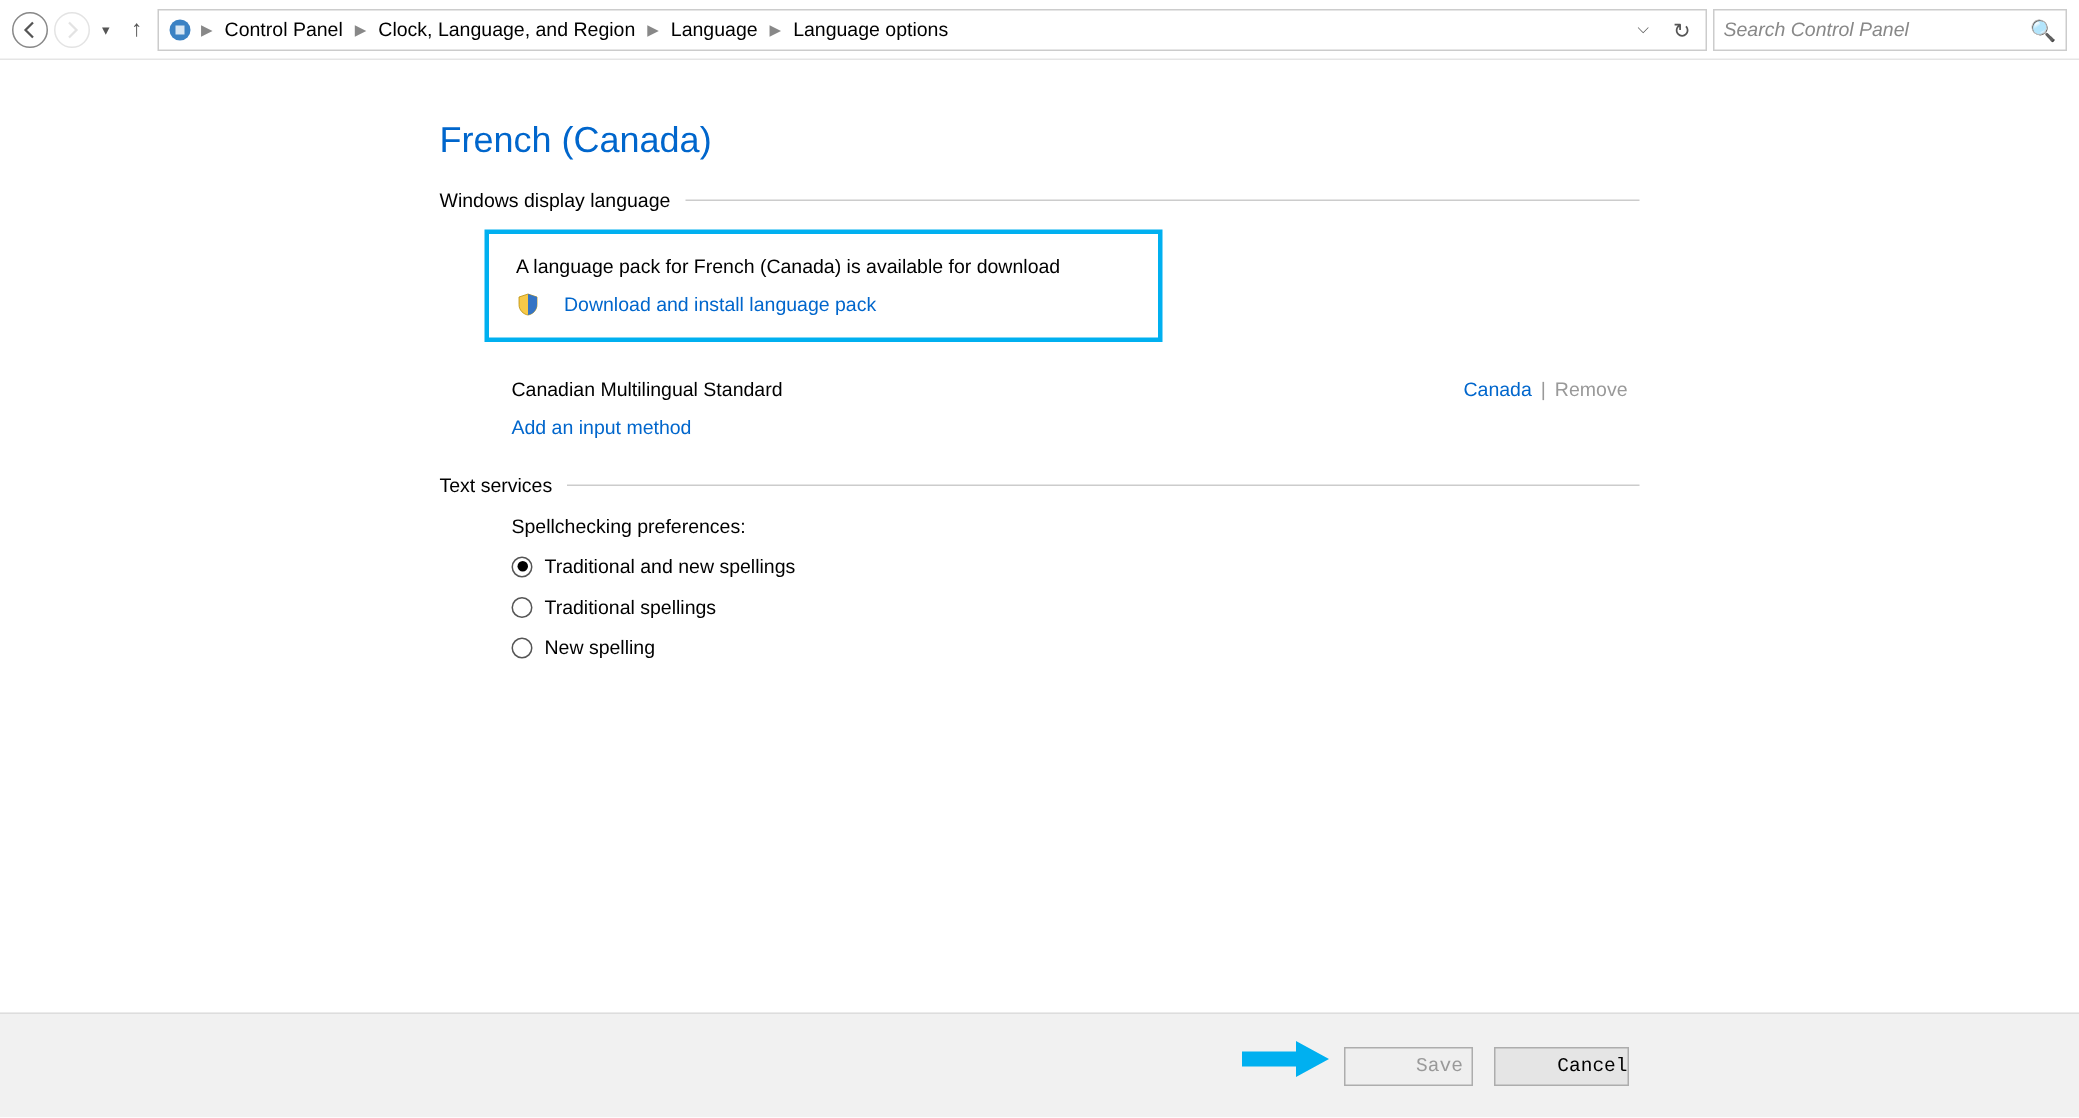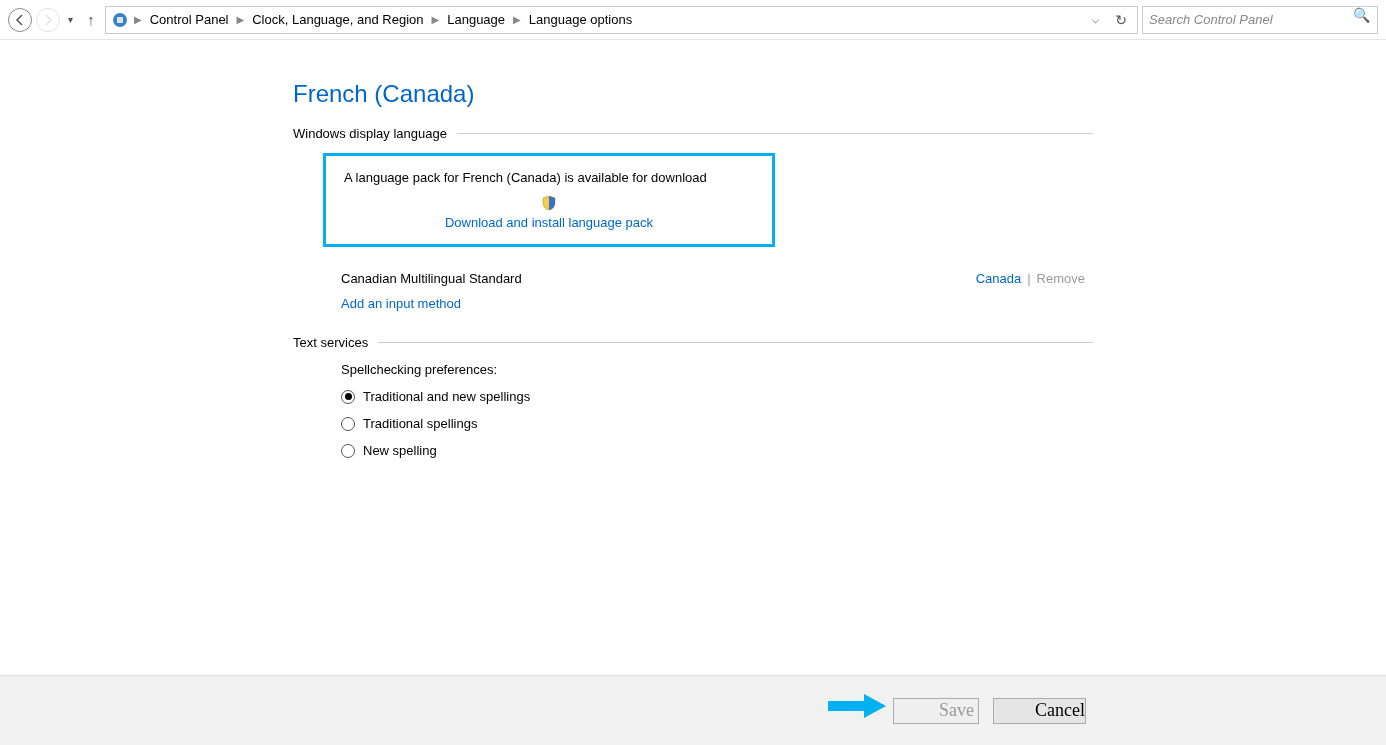--- a/index.html
+++ b/index.html
@@ -68,20 +68,21 @@
       color: #555;
     }
     .addr-drop { font-size: 10px; cursor: pointer; padding: 0 4px; }
     .refresh { cursor: pointer; padding: 0 6px; font-size: 14px; }
 
     .search-box {
       width: 236px;
       height: 28px;
       border: 1px solid #ccc;
       display: flex;
+      align-items: center;
       padding: 0 6px;
       color: #888;
     }
     .search-box input {
       border: none; outline: none; flex: 1;
       font-family: inherit; font-size: 13px;
       color: #333;
       font-style: italic;
     }
     .search-box input::placeholder { color: #888; font-style: italic; }
@@ -126,21 +127,21 @@
     .highlight-box {
       border: 3px solid #00b0f0;
       padding: 14px 18px 14px 18px;
       margin-left: 30px;
       width: 452px;
     }
     .lang-pack-msg {
       margin-bottom: 10px;
     }
     .download-row {
-      display: flex; align-items: center; gap: 4px; flex-direction: column;
+      display: flex; align-items: flex-start; gap: 16px;
     }
     .shield-icon {
       width: 16px; height: 16px;
       display: inline-flex; align-items: center; justify-content: center;
     }
     .link { color: #0066cc; cursor: pointer; }
 
     .input-method-row {
       display: flex;
       align-items: center;
@@ -181,22 +182,22 @@
       align-items: center;
       justify-content: flex-end;
       padding-right: 300px;
       gap: 14px;
     }
     .btn {
       min-width: 86px;
       height: 26px;
       border: 1px solid #adadad;
       background: #e9e9e9;
-      font-family: Liberation Serif, serif;
-      font-size: 18px;
+      font-family: Liberation Mono, monospace;
+      font-size: 13px;
       cursor: pointer;
       padding-left: 41px;
     }
     .btn:disabled { color: #999; cursor: default; background: #efefef; }
     .btn.cancel { background: #e5e5e5; }
 
     .arrow-callout {
       position: absolute;
       bottom: 22px;
       right: 500px;

